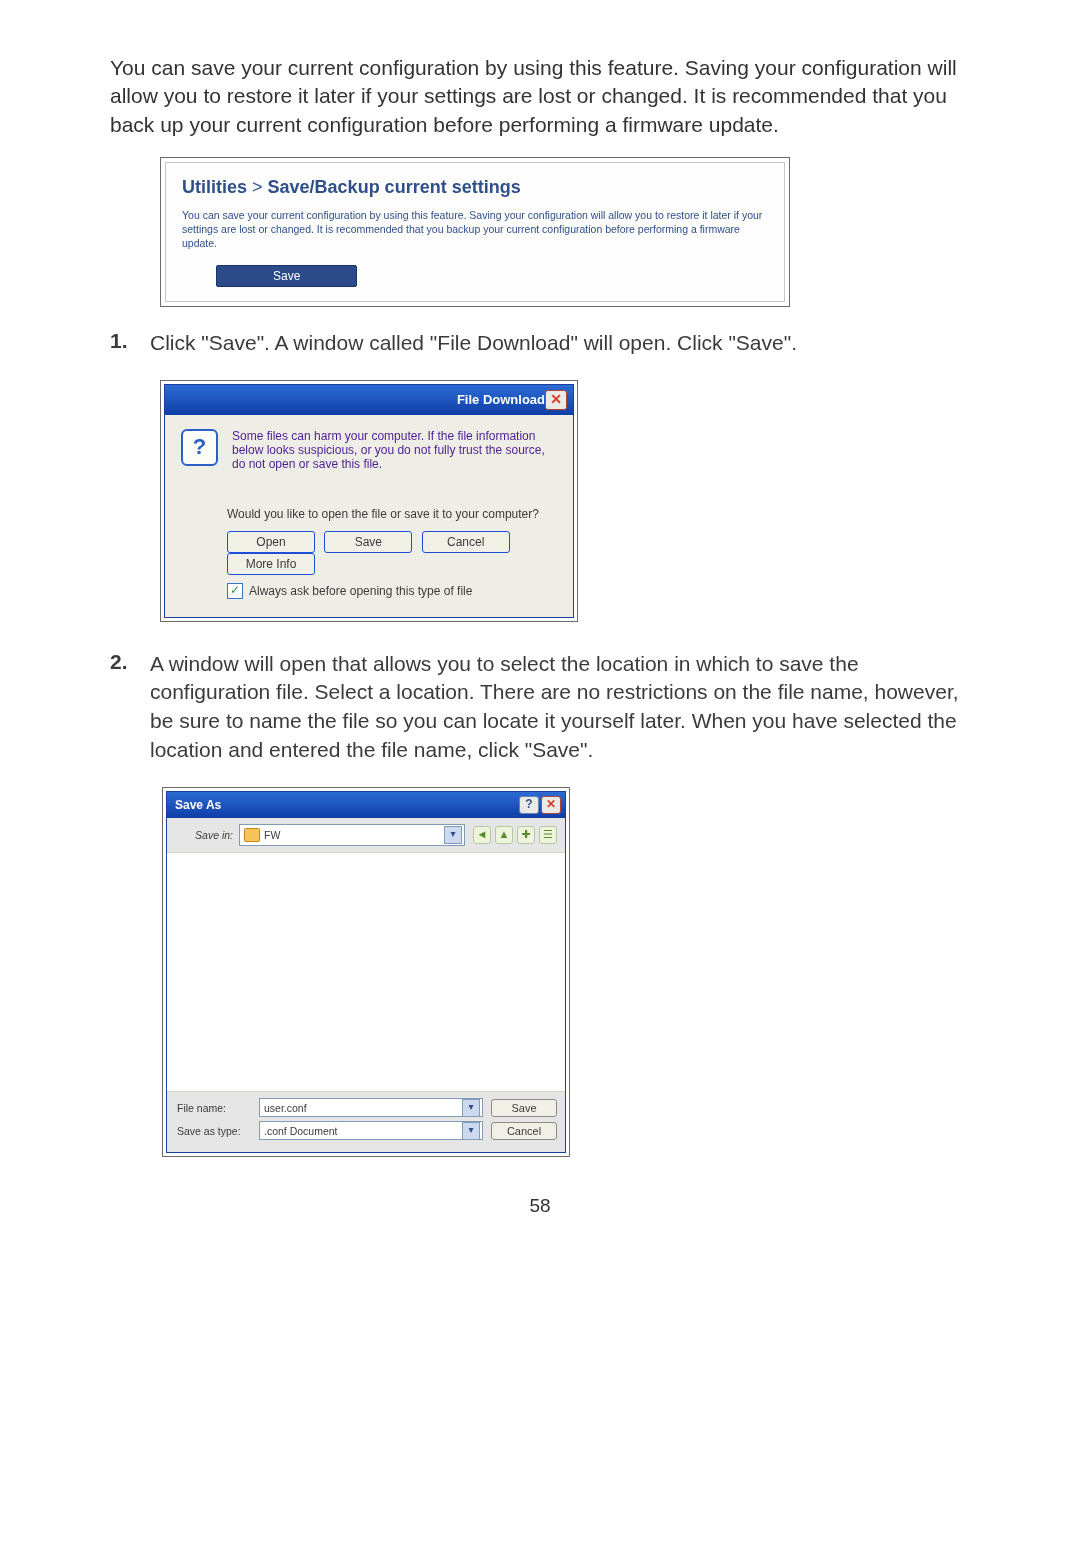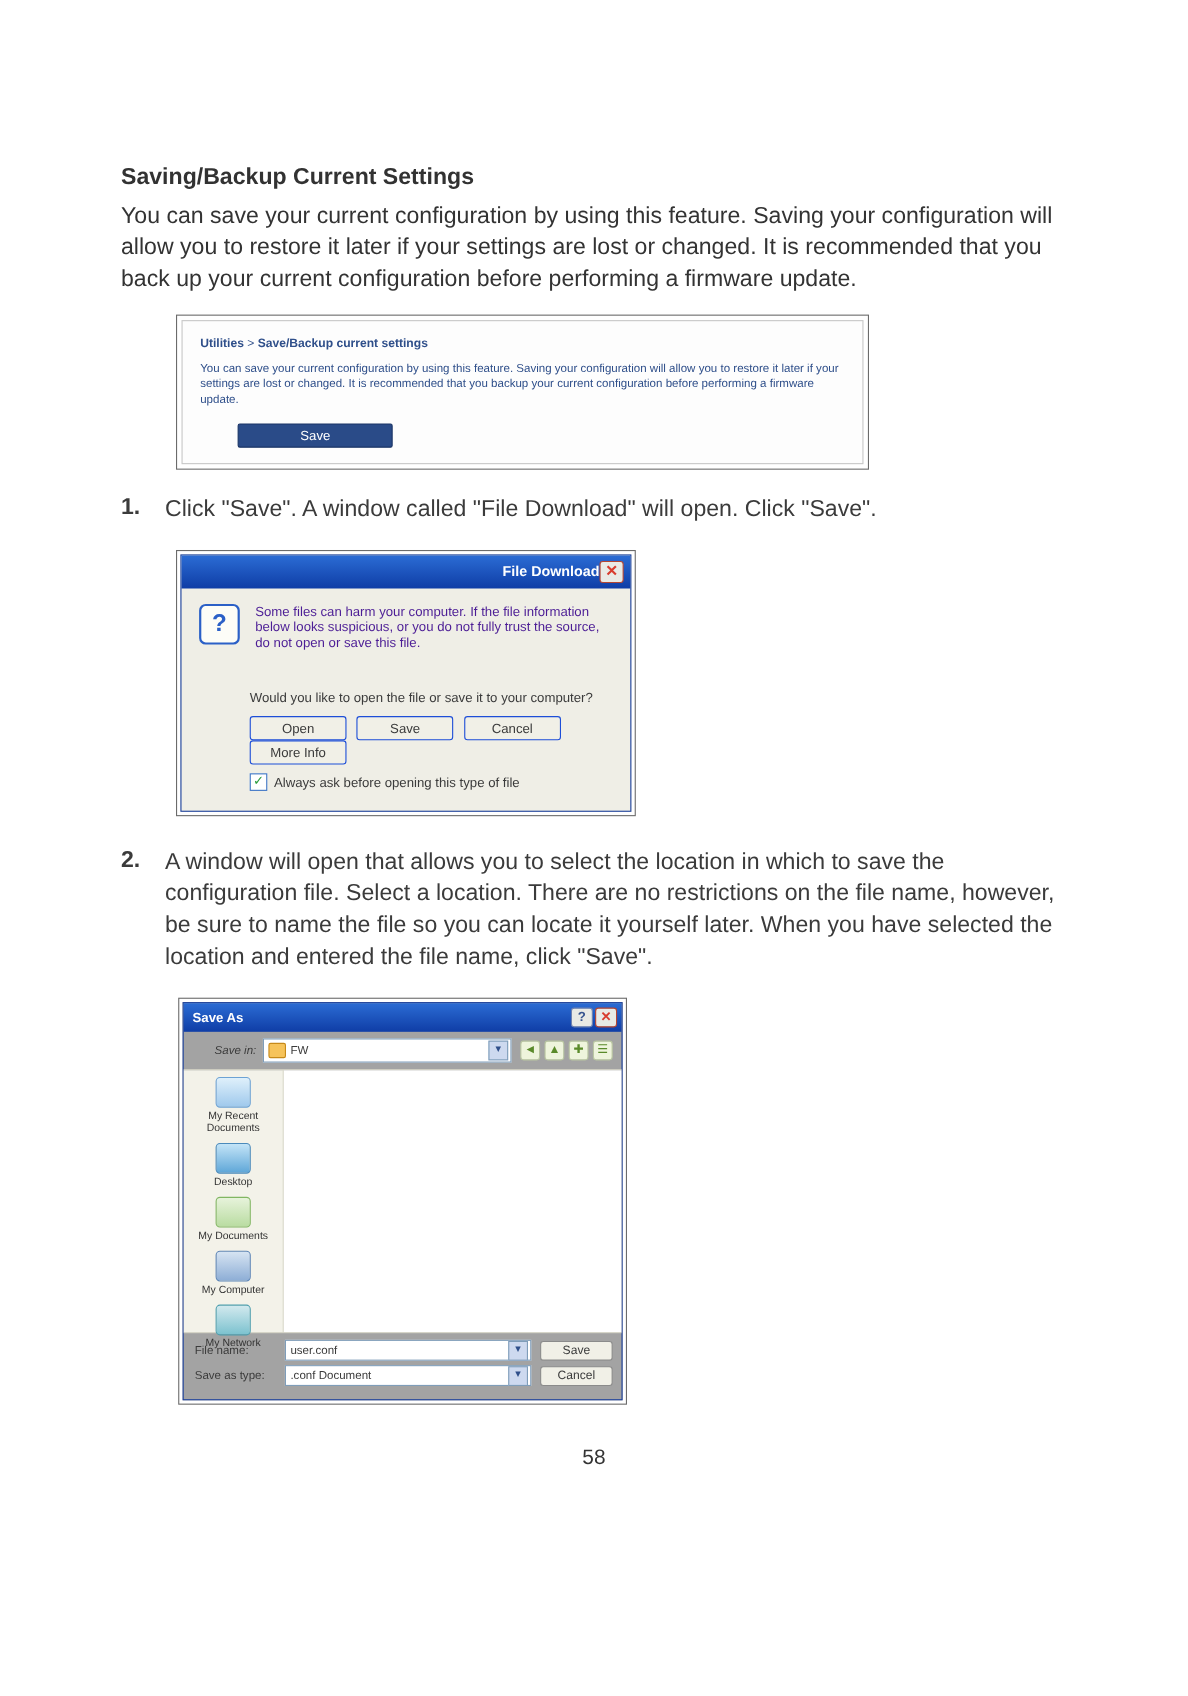--- a/index.html
+++ b/index.html
@@ -42,21 +42,21 @@
     padding: 4px;
     border: 1px solid #6b6b6b;
   }
   .panel-inner {
     border: 1px solid #c7c7c7;
     padding: 14px 16px 14px 16px;
     background: #fdfdfd;
     font-family: Verdana, Arial, sans-serif;
   }
   .breadcrumb {
-    font-size: 11px;
+    font-size: 18px;
     font-weight: bold;
     color: #2f4f8a;
     margin-bottom: 10px;
   }
   .bc-sep { color: #2f4f8a; font-weight: normal; }
   .panel-desc {
     font-size: 10.5px;
     color: #2f4f8a;
     line-height: 1.35;
     margin-bottom: 14px;
@@ -190,21 +190,21 @@
   .saveas-wrap {
     margin: 14px 0 0 52px;
     width: 400px;
     border: 1px solid #6b6b6b;
     padding: 3px;
     background:#fff;
   }
   .saveas {
     border: 1px solid #1a3f9c;
     font-family: Tahoma, Arial, sans-serif;
-    background: #a3a3a3;
+    background: #e5e5e5;
     font-size: 10.5px;
   }
   .saveas-title {
     background: linear-gradient(#2b6cd4, #0f3da6);
     color:#fff;
     font-weight: bold;
     font-size: 12px;
     padding: 4px 4px 4px 8px;
     display:flex;
     justify-content: space-between;
@@ -336,21 +336,20 @@
     color:#333;
     margin-top: 38px;
   }
 </style>
 </head>
 <body>
 
 <div class="page">
 
 
-  <div class="section-heading">Saving/Backup Current Settings</div>
   <p class="body-text">You can save your current configuration by using this feature. Saving your configuration will allow you to restore it later if your settings are lost or changed. It is recommended that you back up your current configuration before performing a firmware update.</p>
 
   <div class="panel-outer">
     <div class="panel-inner">
       <div class="breadcrumb">
         <span>Utilities</span>
         <span class="bc-sep">&gt;</span>
         <span>Save/Backup current settings</span>
       </div>
       <div class="panel-desc">You can save your current configuration by using this feature. Saving your configuration will allow you to restore it later if your settings are lost or changed. It is recommended that you backup your current configuration before performing a firmware update.</div>
@@ -413,42 +412,20 @@
           <span class="arrow">▾</span>
         </div>
         <div class="tool-icons">
           <span>◄</span>
           <span>▲</span>
           <span>✚</span>
           <span>☰</span>
         </div>
       </div>
       <div class="saveas-body">
-        <div class="places">
-          <div class="place">
-            <div class="pic recent"></div>
-            <div>My Recent Documents</div>
-          </div>
-          <div class="place">
-            <div class="pic desktop"></div>
-            <div>Desktop</div>
-          </div>
-          <div class="place">
-            <div class="pic mydocs"></div>
-            <div>My Documents</div>
-          </div>
-          <div class="place">
-            <div class="pic mycomp"></div>
-            <div>My Computer</div>
-          </div>
-          <div class="place">
-            <div class="pic mynet"></div>
-            <div>My Network</div>
-          </div>
-        </div>
         <div class="file-area"></div>
       </div>
       <div class="saveas-bottom">
         <div class="sb-row">
           <span class="lbl">File name:</span>
           <div class="combo">
             <span>user.conf</span>
             <span class="arrow">▾</span>
           </div>
           <div class="sb-btn">Save</div>

